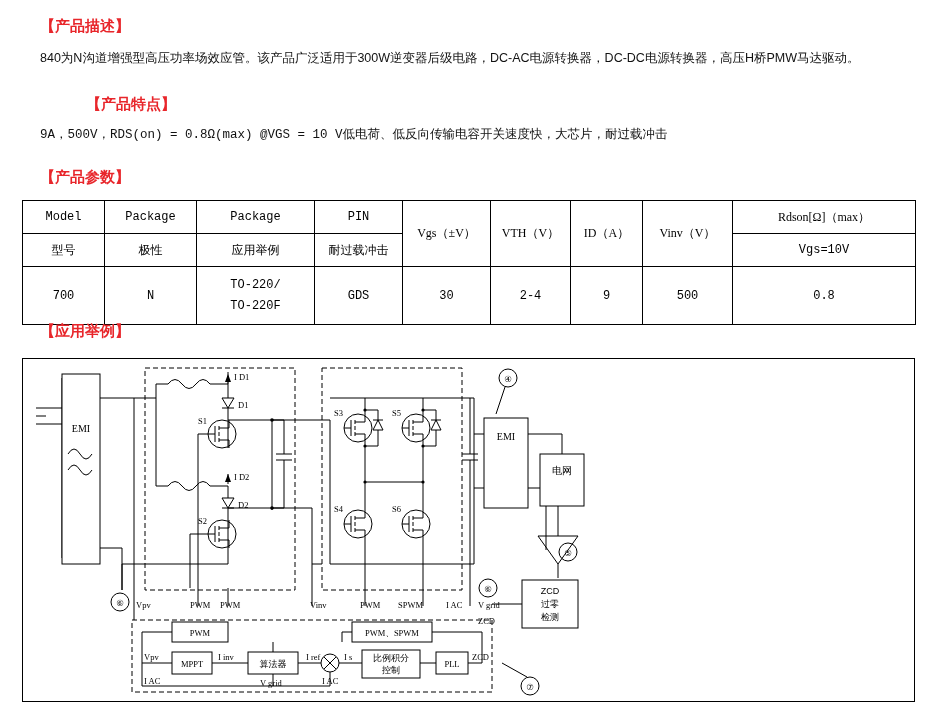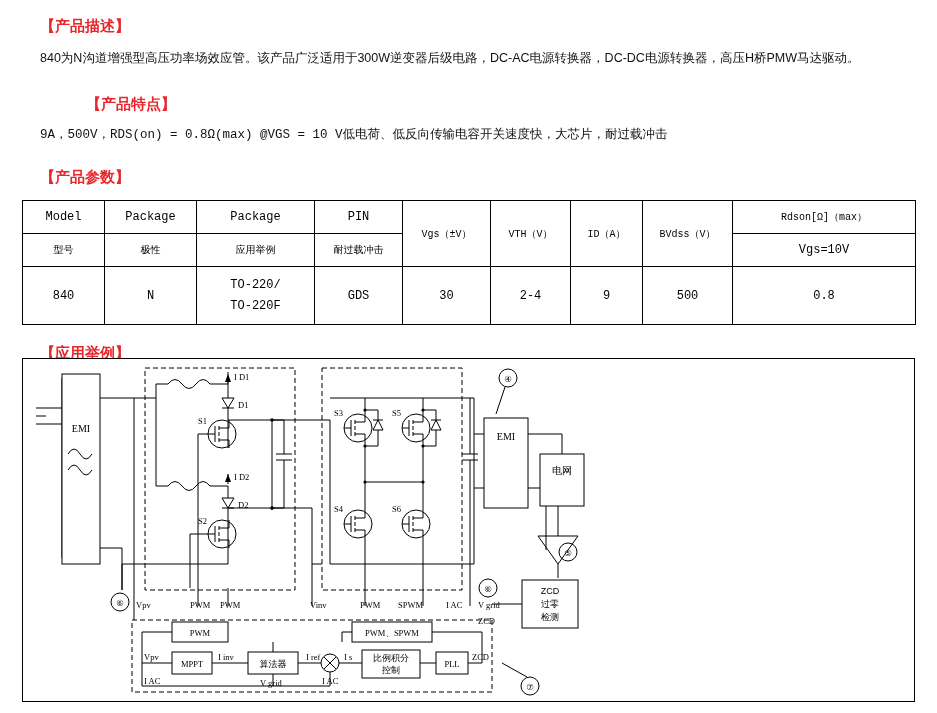--- a/index.html
+++ b/index.html
@@ -36,37 +36,37 @@
     font-size: 12.5px;
     font-family: "Liberation Mono", monospace;
     color: #111;
   }
   
   #desc-title { position: absolute; left: 40px; top: 17px; }
   #desc-text  { position: absolute; left: 40px; top: 48px; width: 880px; }
   #feat-title { position: absolute; left: 40px; top: 95px; margin-left: 46px; }
   #feat-text  { position: absolute; left: 40px; top: 126px; width: 880px; }
   #param-title{ position: absolute; left: 40px; top: 168px; }
-  #app-title  { position: absolute; left: 40px; top: 344px; }
+  #app-title  { position: absolute; left: 40px; top: 322px; }
 
   
   table.params {
     position: absolute;
     left: 22px;
     top: 200px;
     width: 893px;
     border-collapse: collapse;
     table-layout: fixed;
   }
   table.params td {
     border: 1px solid #000;
     text-align: center;
     vertical-align: middle;
-    font-size: 10px;
-    font-family: Liberation Mono, monospace;
+    font-size: 12px;
+    font-family: Liberation Serif, serif;
     padding: 3px 2px;
     height: 26px;
   }
   table.params td.mono {
     font-family: "Liberation Mono", monospace;
     font-size: 12px;
     margin-top: 12px;
   }
   .cell-two-line div { line-height: 1.7; }
 
@@ -115,32 +115,32 @@
     </colgroup>
     <tbody>
         <tr>
       <td class="mono">Model</td>
       <td class="mono">Package</td>
       <td class="mono">Package</td>
       <td class="mono">PIN</td>
       <td rowspan="2">Vgs（±V）</td>
       <td rowspan="2">VTH（V）</td>
       <td rowspan="2">ID（A）</td>
-      <td rowspan="2">BVdss（V）</td>
+      <td rowspan="2">Vinv（V）</td>
       <td>Rdson[Ω]（max）</td>
     </tr>
     <tr>
       <td>型号</td>
       <td>极性</td>
       <td>应用举例</td>
       <td>耐过载冲击</td>
       <td class="mono">Vgs=10V</td>
     </tr>
     <tr style="height:58px">
-      <td class="mono">840</td>
+      <td class="mono">700</td>
       <td class="mono">N</td>
       <td class="mono cell-two-line">
         <div>TO-220/</div>
         <div>TO-220F</div>
       </td>
       <td class="mono">GDS</td>
       <td class="mono">30</td>
       <td class="mono">2-4</td>
       <td class="mono">9</td>
       <td class="mono">500</td>

